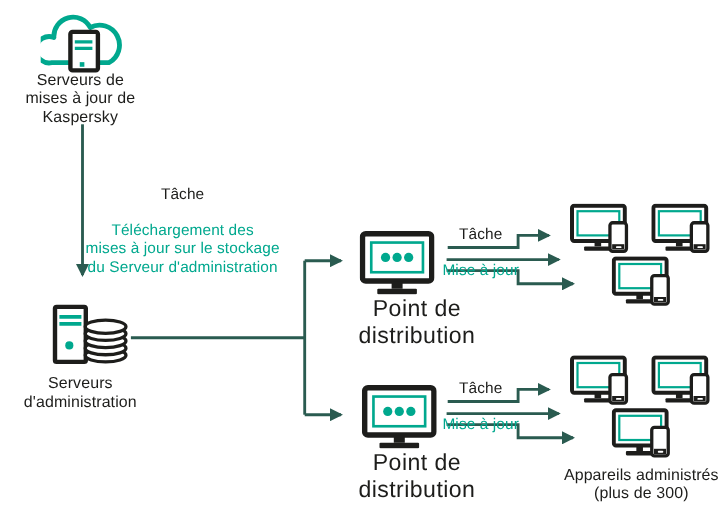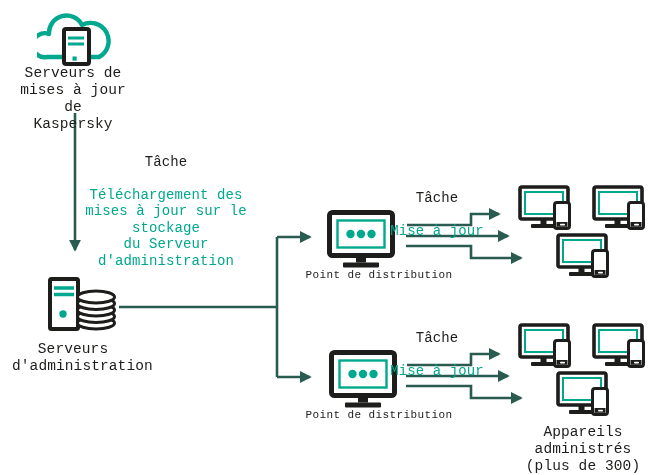--- a/index.html
+++ b/index.html
@@ -1,21 +1,21 @@
 <!DOCTYPE html>
 <html style="--accent: #00a88e; --connector: #2a5b50; --ink: #1d1d1b; --bg: #ffffff;"><head>
 <meta charset="utf-8">
 <style>
   html, body { margin: 0; padding: 0; background: #fff; }
   .stage {
     position: relative;
     width: 660px;
     height: 475px;
     background: var(--bg, #ffffff);
-    font-family: Liberation Mono, monospace;
+    font-family: Liberation Sans, sans-serif;
     overflow: hidden;
   }
   .layer { position: absolute; left: 0; top: 0; }
   .icon { position: absolute; overflow: visible; }
 
   
   .conn {
     stroke: var(--connector, #2a5b50);
     stroke-width: 2.6;
     fill: none;
@@ -36,22 +36,22 @@
   .lbl {
     position: absolute;
     color: var(--ink, #1d1d1b);
     text-align: center;
     white-space: pre-line;
     line-height: 1.18;
     letter-spacing: 0.1px;
   }
   .fs14 { font-size: 14px; }
   .fs145 { font-size: 14.5px; }
-  .fs16 { font-size: 11px; letter-spacing: 0.4px; }
-  .task-block .task-title { color: var(--ink, #1d1d1b); }
+  .fs16 { font-size: 21px; letter-spacing: 0.4px; }
+  .task-block .task-title { color: var(--ink, #1d1d1b); margin-top: 14px; }
   .task-block .task-desc  { color: var(--accent, #00a88e); }
 </style>
 </head>
 <body>
 
 <div class="stage">
 
   <svg width="0" height="0" style="position:absolute" aria-hidden="true">
     <defs>
       <marker id="ah" viewBox="0 0 10 10" refX="8.5" refY="5" markerWidth="4.6" markerHeight="4.6" orient="auto-start-reverse">

